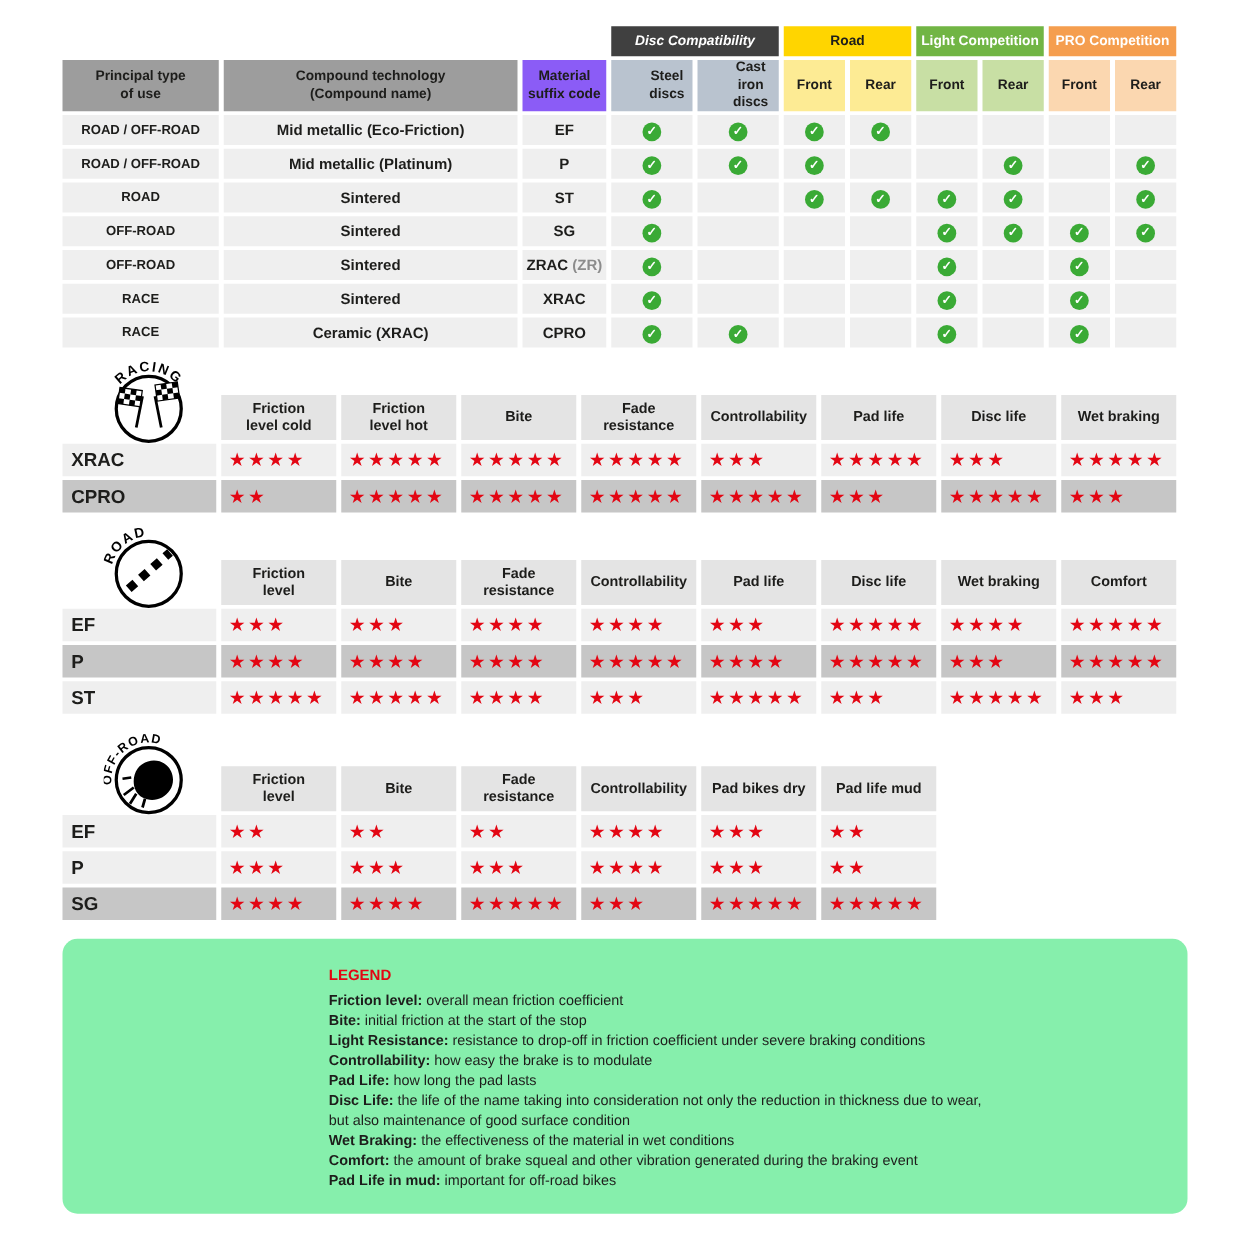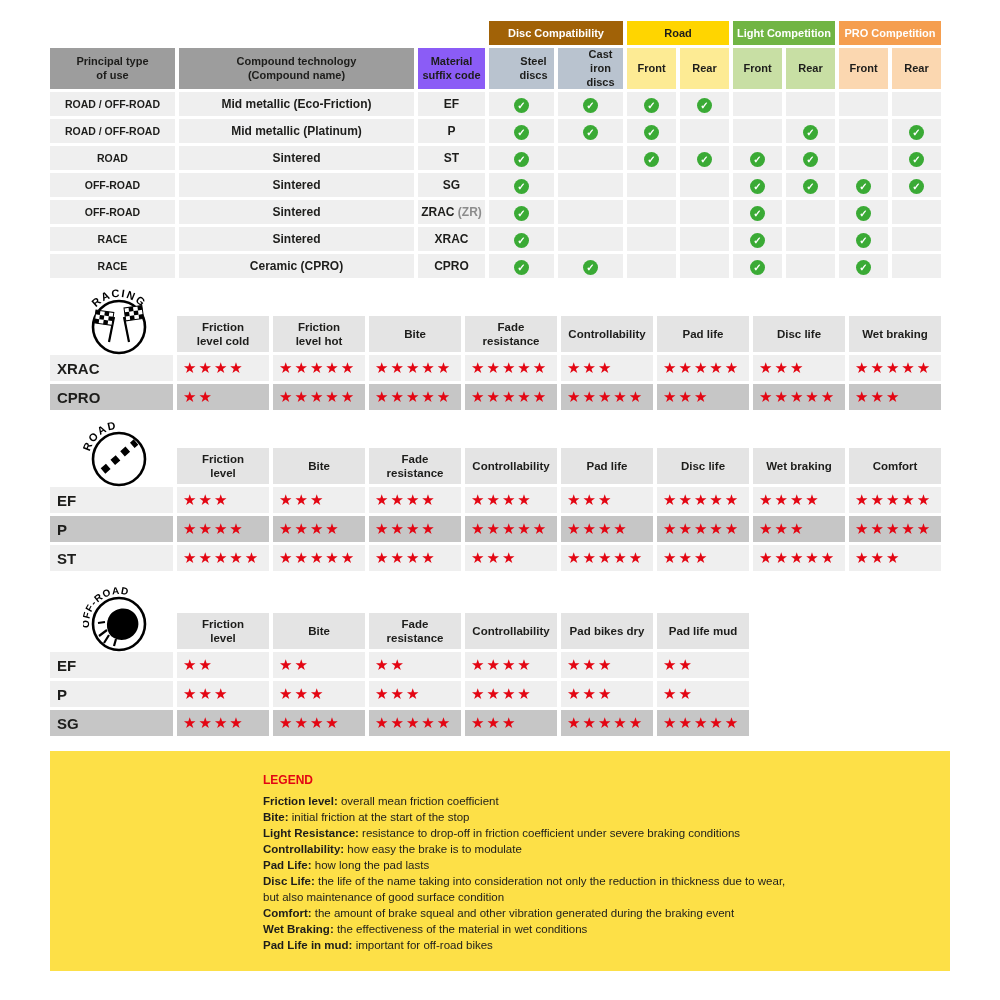--- a/index.html
+++ b/index.html
@@ -32,21 +32,21 @@
                      white-space: pre-line; line-height: 1.25; }
   .rating th.corner { background: transparent; }
   .rating td { height: 26px; }
   .rating td.rlabel { text-align: left; padding-left: 7px; font-size: 15px; font-weight: bold; }
   .rating td.starcell { text-align: left; padding-left: 6px; }
   .stars { color: #e30613; font-size: 15px; letter-spacing: 2px; }
   .row-light td { background: #efefef; }
   .row-dark td { background: #c6c6c6; }
 
   
-  .legend { margin-top: 12px; background: #fde047; padding: 22px 20px 18px 213px; }
+  .legend { margin-top: 12px; background: #86efac; padding: 22px 20px 18px 213px; border-radius: 12px; }
   .legend-title { color: #e30613; font-weight: bold; font-size: 12px; margin-bottom: 6px; }
   .legend-item { font-size: 11.5px; line-height: 16px; }
   .legend-item .term { font-weight: bold; }
   .legend-item .desc { white-space: pre-line; }
 </style>
 </head>
 <body>
 
 <div class="page">
 
@@ -60,21 +60,21 @@
       <col style="width:49px">
         <col style="width:49px">
         <col style="width:49px">
       <col style="width:49px">
         <col style="width:49px">
         <col style="width:49px">
     </colgroup>
     <thead id="compat-head">
         <tr>
           <td colspan="3" class="spacer"></td>
-          <th colspan="2" class="group" style="background: #a16207; color: rgb(255, 255, 255);">Disc Compatibility</th>
+          <th colspan="2" class="group" style="background: #404040; color: rgb(255, 255, 255); font-style: italic;">Disc Compatibility</th>
           <th colspan="2" class="group" style="background: rgb(255, 213, 0); color: rgb(29, 29, 27);">Road</th>
           <th colspan="2" class="group" style="background: rgb(113, 181, 68); color: rgb(255, 255, 255);">Light Competition</th>
           <th colspan="2" class="group" style="background: rgb(245, 158, 79); color: rgb(255, 255, 255);">PRO Competition</th>
         </tr>
         <tr>
           <th class="colhead" style="background: rgb(157, 157, 157); color: rgb(29, 29, 27); margin-left: 32px;">Principal type
 of use</th>
           <th class="colhead" style="background: rgb(157, 157, 157); color: rgb(29, 29, 27); margin-left: 24px;">Compound technology
 (Compound name)</th>
           <th class="colhead" style="background: #8b5cf6; color: rgb(29, 29, 27);">Material
@@ -165,21 +165,21 @@
           <td class="checkcell"></td>
           <td class="checkcell"></td>
           <td class="checkcell"></td>
           <td class="checkcell"><span class="check">✓</span></td>
           <td class="checkcell"></td>
           <td class="checkcell"><span class="check">✓</span></td>
           <td class="checkcell"></td>
         </tr>
         <tr>
           <td class="use">RACE</td>
-          <td class="compound">Ceramic (CPRO)</td>
+          <td class="compound">Ceramic (XRAC)</td>
           <td class="code">CPRO</td>
           <td class="checkcell"><span class="check">✓</span></td>
           <td class="checkcell"><span class="check">✓</span></td>
           <td class="checkcell"></td>
           <td class="checkcell"></td>
           <td class="checkcell"><span class="check">✓</span></td>
           <td class="checkcell"></td>
           <td class="checkcell"><span class="check">✓</span></td>
           <td class="checkcell"></td>
         </tr>
@@ -425,19 +425,19 @@
   <div class="legend">
     <div class="legend-title">LEGEND</div>
     <div id="legend-items">
         <div class="legend-item"><span class="term">Friction level: </span><span class="desc">overall mean friction coefficient</span></div>
         <div class="legend-item"><span class="term">Bite: </span><span class="desc">initial friction at the start of the stop</span></div>
         <div class="legend-item"><span class="term">Light Resistance: </span><span class="desc">resistance to drop-off in friction coefficient under severe braking conditions</span></div>
         <div class="legend-item"><span class="term">Controllability: </span><span class="desc">how easy the brake is to modulate</span></div>
         <div class="legend-item"><span class="term">Pad Life: </span><span class="desc">how long the pad lasts</span></div>
         <div class="legend-item"><span class="term">Disc Life: </span><span class="desc">the life of the name taking into consideration not only the reduction in thickness due to wear,
 but also maintenance of good surface condition</span></div>
+        <div class="legend-item"><span class="term">Wet Braking: </span><span class="desc">the effectiveness of the material in wet conditions</span></div>
         <div class="legend-item"><span class="term">Comfort: </span><span class="desc">the amount of brake squeal and other vibration generated during the braking event</span></div>
-        <div class="legend-item"><span class="term">Wet Braking: </span><span class="desc">the effectiveness of the material in wet conditions</span></div>
         <div class="legend-item"><span class="term">Pad Life in mud: </span><span class="desc">important for off-road bikes</span></div>
       </div>
   </div>
 
 </div>
 
 </body></html>

